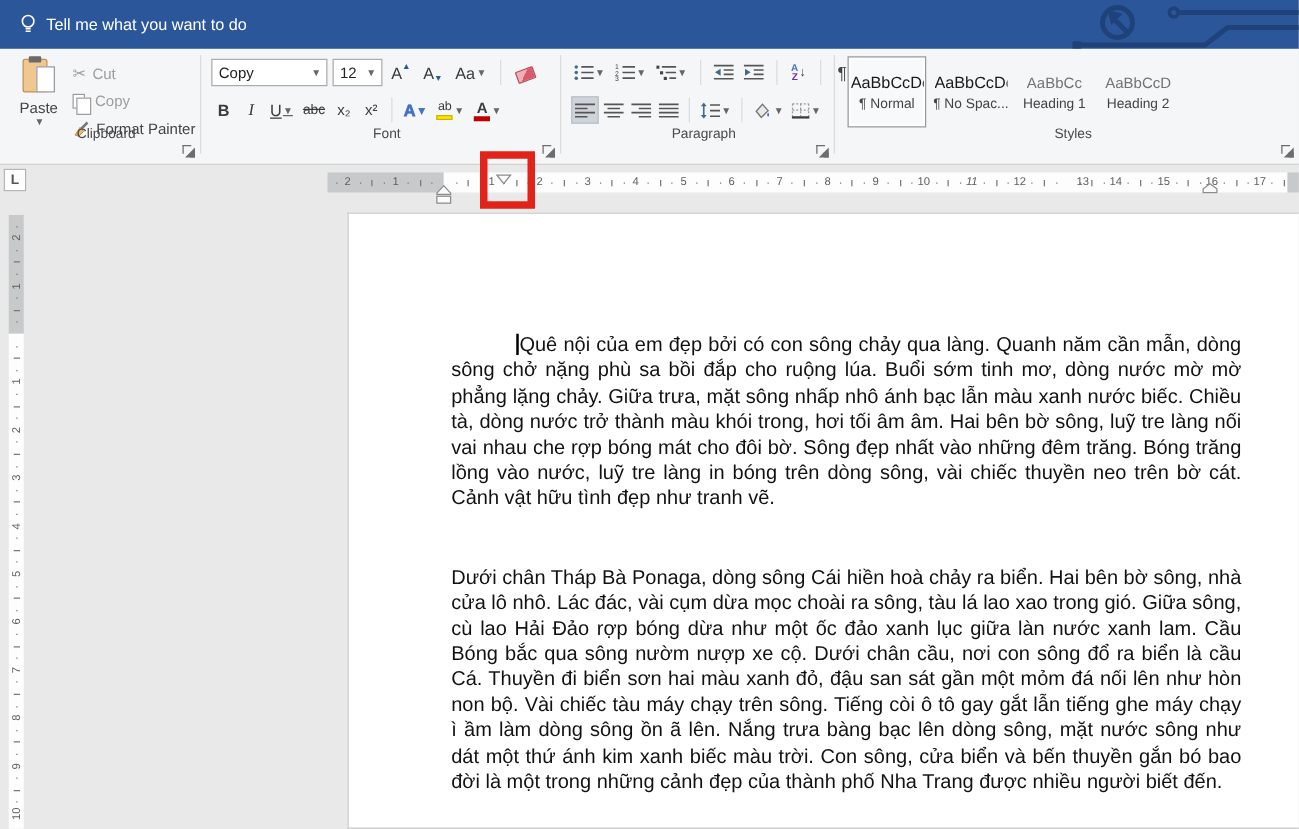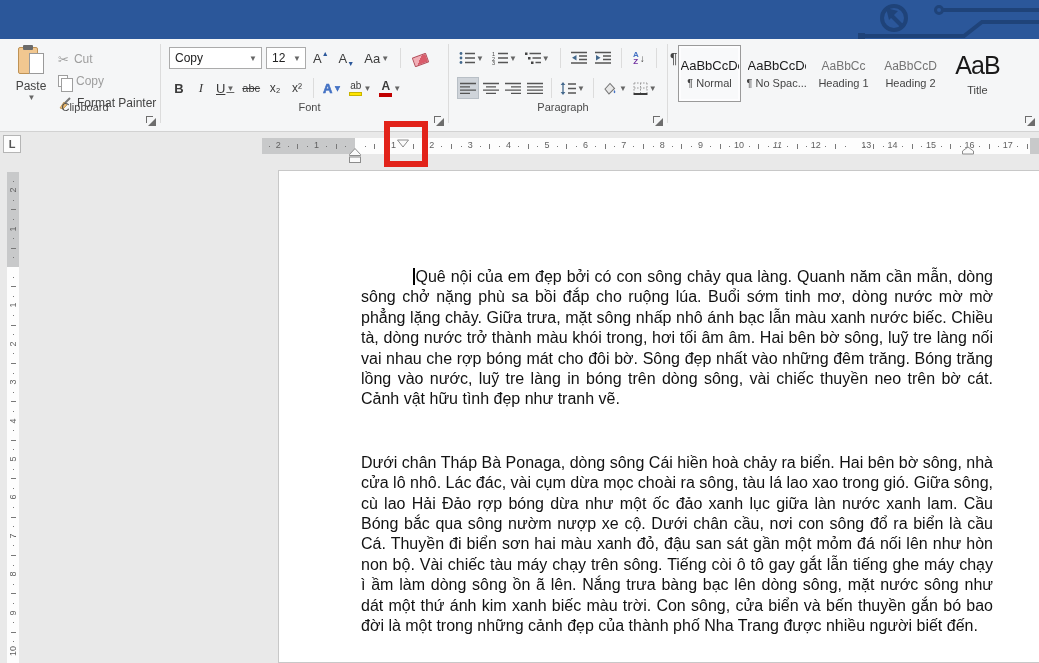--- a/index.html
+++ b/index.html
@@ -146,20 +146,27 @@
     <g stroke="#1F4379" stroke-width="4" fill="none">
       <circle cx="40" cy="18" r="12"></circle>
       <path d="M48 26 L37 15"></path>
       <circle cx="85" cy="10" r="3.5" stroke-width="3"></circle>
       <path d="M89 10 H185"></path>
       <path d="M10 36 H110 L128 22 H185"></path>
     </g>
     <polygon points="32,8 44,11 35,20" fill="#1F4379"></polygon>
     <rect x="4" y="33" width="7" height="6" fill="#1F4379"></rect>
   </svg>
+  <div class="tellme">
+    <svg width="13" height="17" viewBox="0 0 13 17">
+      <circle cx="6.5" cy="6" r="4.6" fill="none" stroke="#fff" stroke-width="1.3"></circle>
+      <path d="M4.5 12 h4 M4.5 14 h4" stroke="#fff" stroke-width="1.3"></path>
+    </svg>
+    <span>Tell me what you want to do</span>
+  </div>
 </div>
 
 <div class="ribbon">
 
   <div class="group g-clipboard">
     <button class="paste-btn">
       <span class="paste-icon">
         <span class="clip-body"></span>
           <span class="clip-clip"></span>
           <span class="clip-page"></span>
@@ -404,25 +411,22 @@
         <div class="stylename">¶ No Spac...</div>
       </div>
       <div class="card h">
         <div class="preview">AaBbCc</div>
         <div class="stylename">Heading 1</div>
       </div>
       <div class="card h">
         <div class="preview">AaBbCcD</div>
         <div class="stylename">Heading 2</div>
       </div>
-      <div class="card t">
-        <div class="preview">AaB</div>
-        <div class="stylename">Title</div>
-      </div>
-    </div>
+    </div>
+    <span class="group-label">Styles</span>
     <span class="launcher"></span>
   </div>
 </div>
 
 <div class="redbox"></div>
 
 <div class="content">
   <div class="tabsel">L</div>
 
   <div class="hruler" id="hruler">

